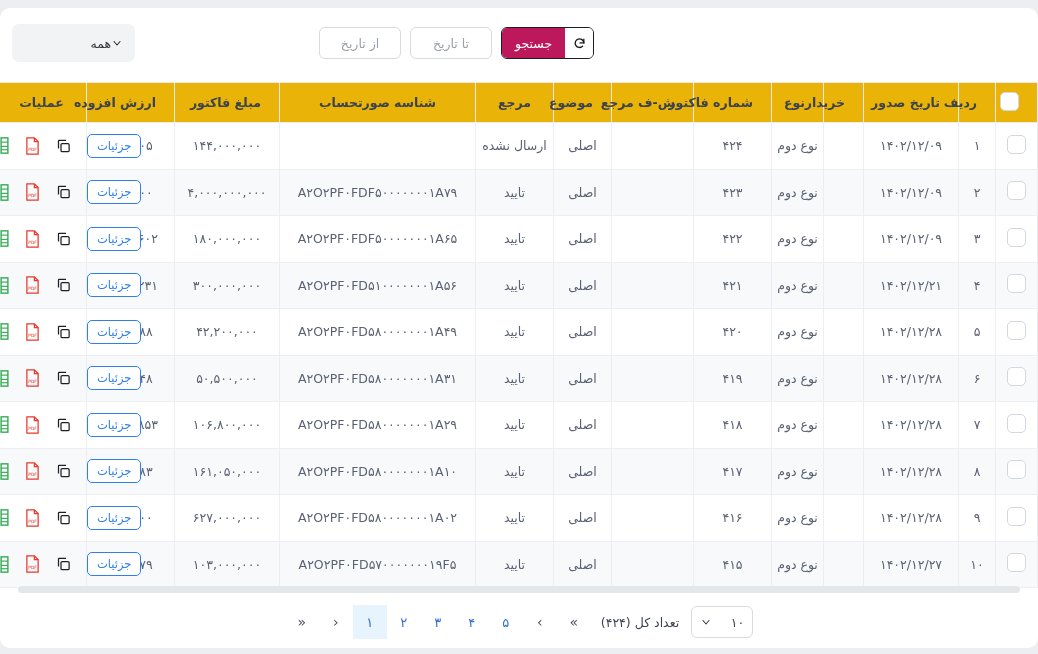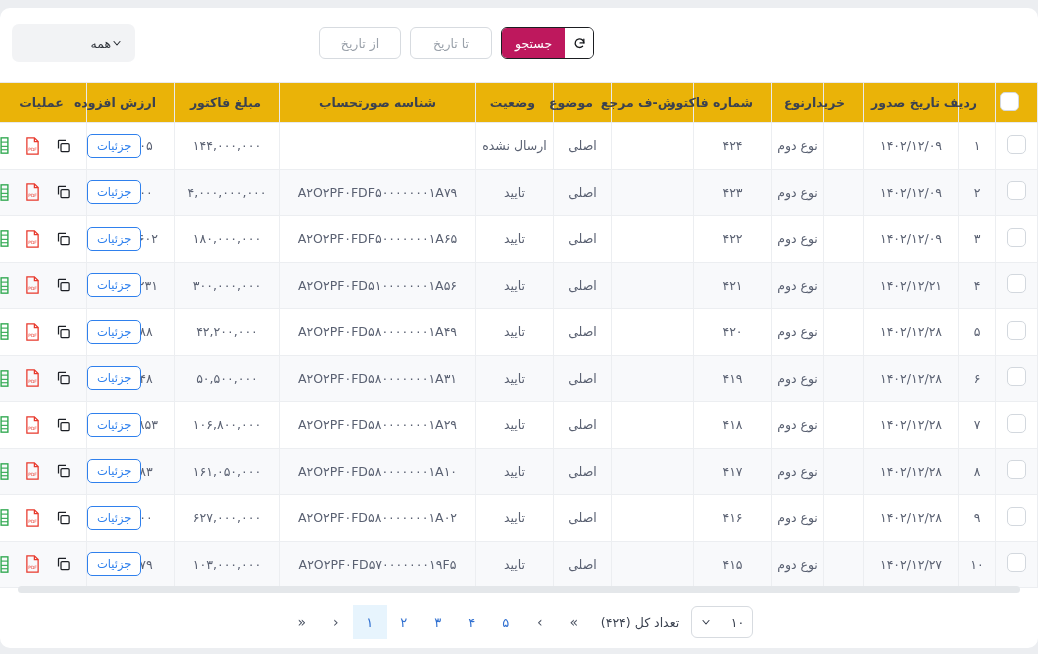--- a/index.html
+++ b/index.html
@@ -216,21 +216,21 @@
           <th class="c-check">
             <span class="chk"></span>
           </th>
           <th class="c-row">ردیف</th>
           <th class="c-date">تاریخ صدور</th>
           <th class="c-buyer">خریدار</th>
           <th class="c-type">نوع</th>
           <th class="c-invno">شماره فاکتور</th>
           <th class="c-ref">ش-ف مرجع</th>
           <th class="c-subj">موضوع</th>
-          <th class="c-status">وضعیت</th>
+          <th class="c-status">مرجع</th>
           <th class="c-bill">شناسه صورتحساب</th>
           <th class="c-amount">مبلغ فاکتور</th>
           <th class="c-vat">ارزش افزوده</th>
           <th class="c-ops">عملیات</th>
         </tr>
       </thead>
       <tbody id="tbody">
           <tr>
             <td class="c-check"><span class="chk"></span></td>
             <td class="c-row">۱</td>

